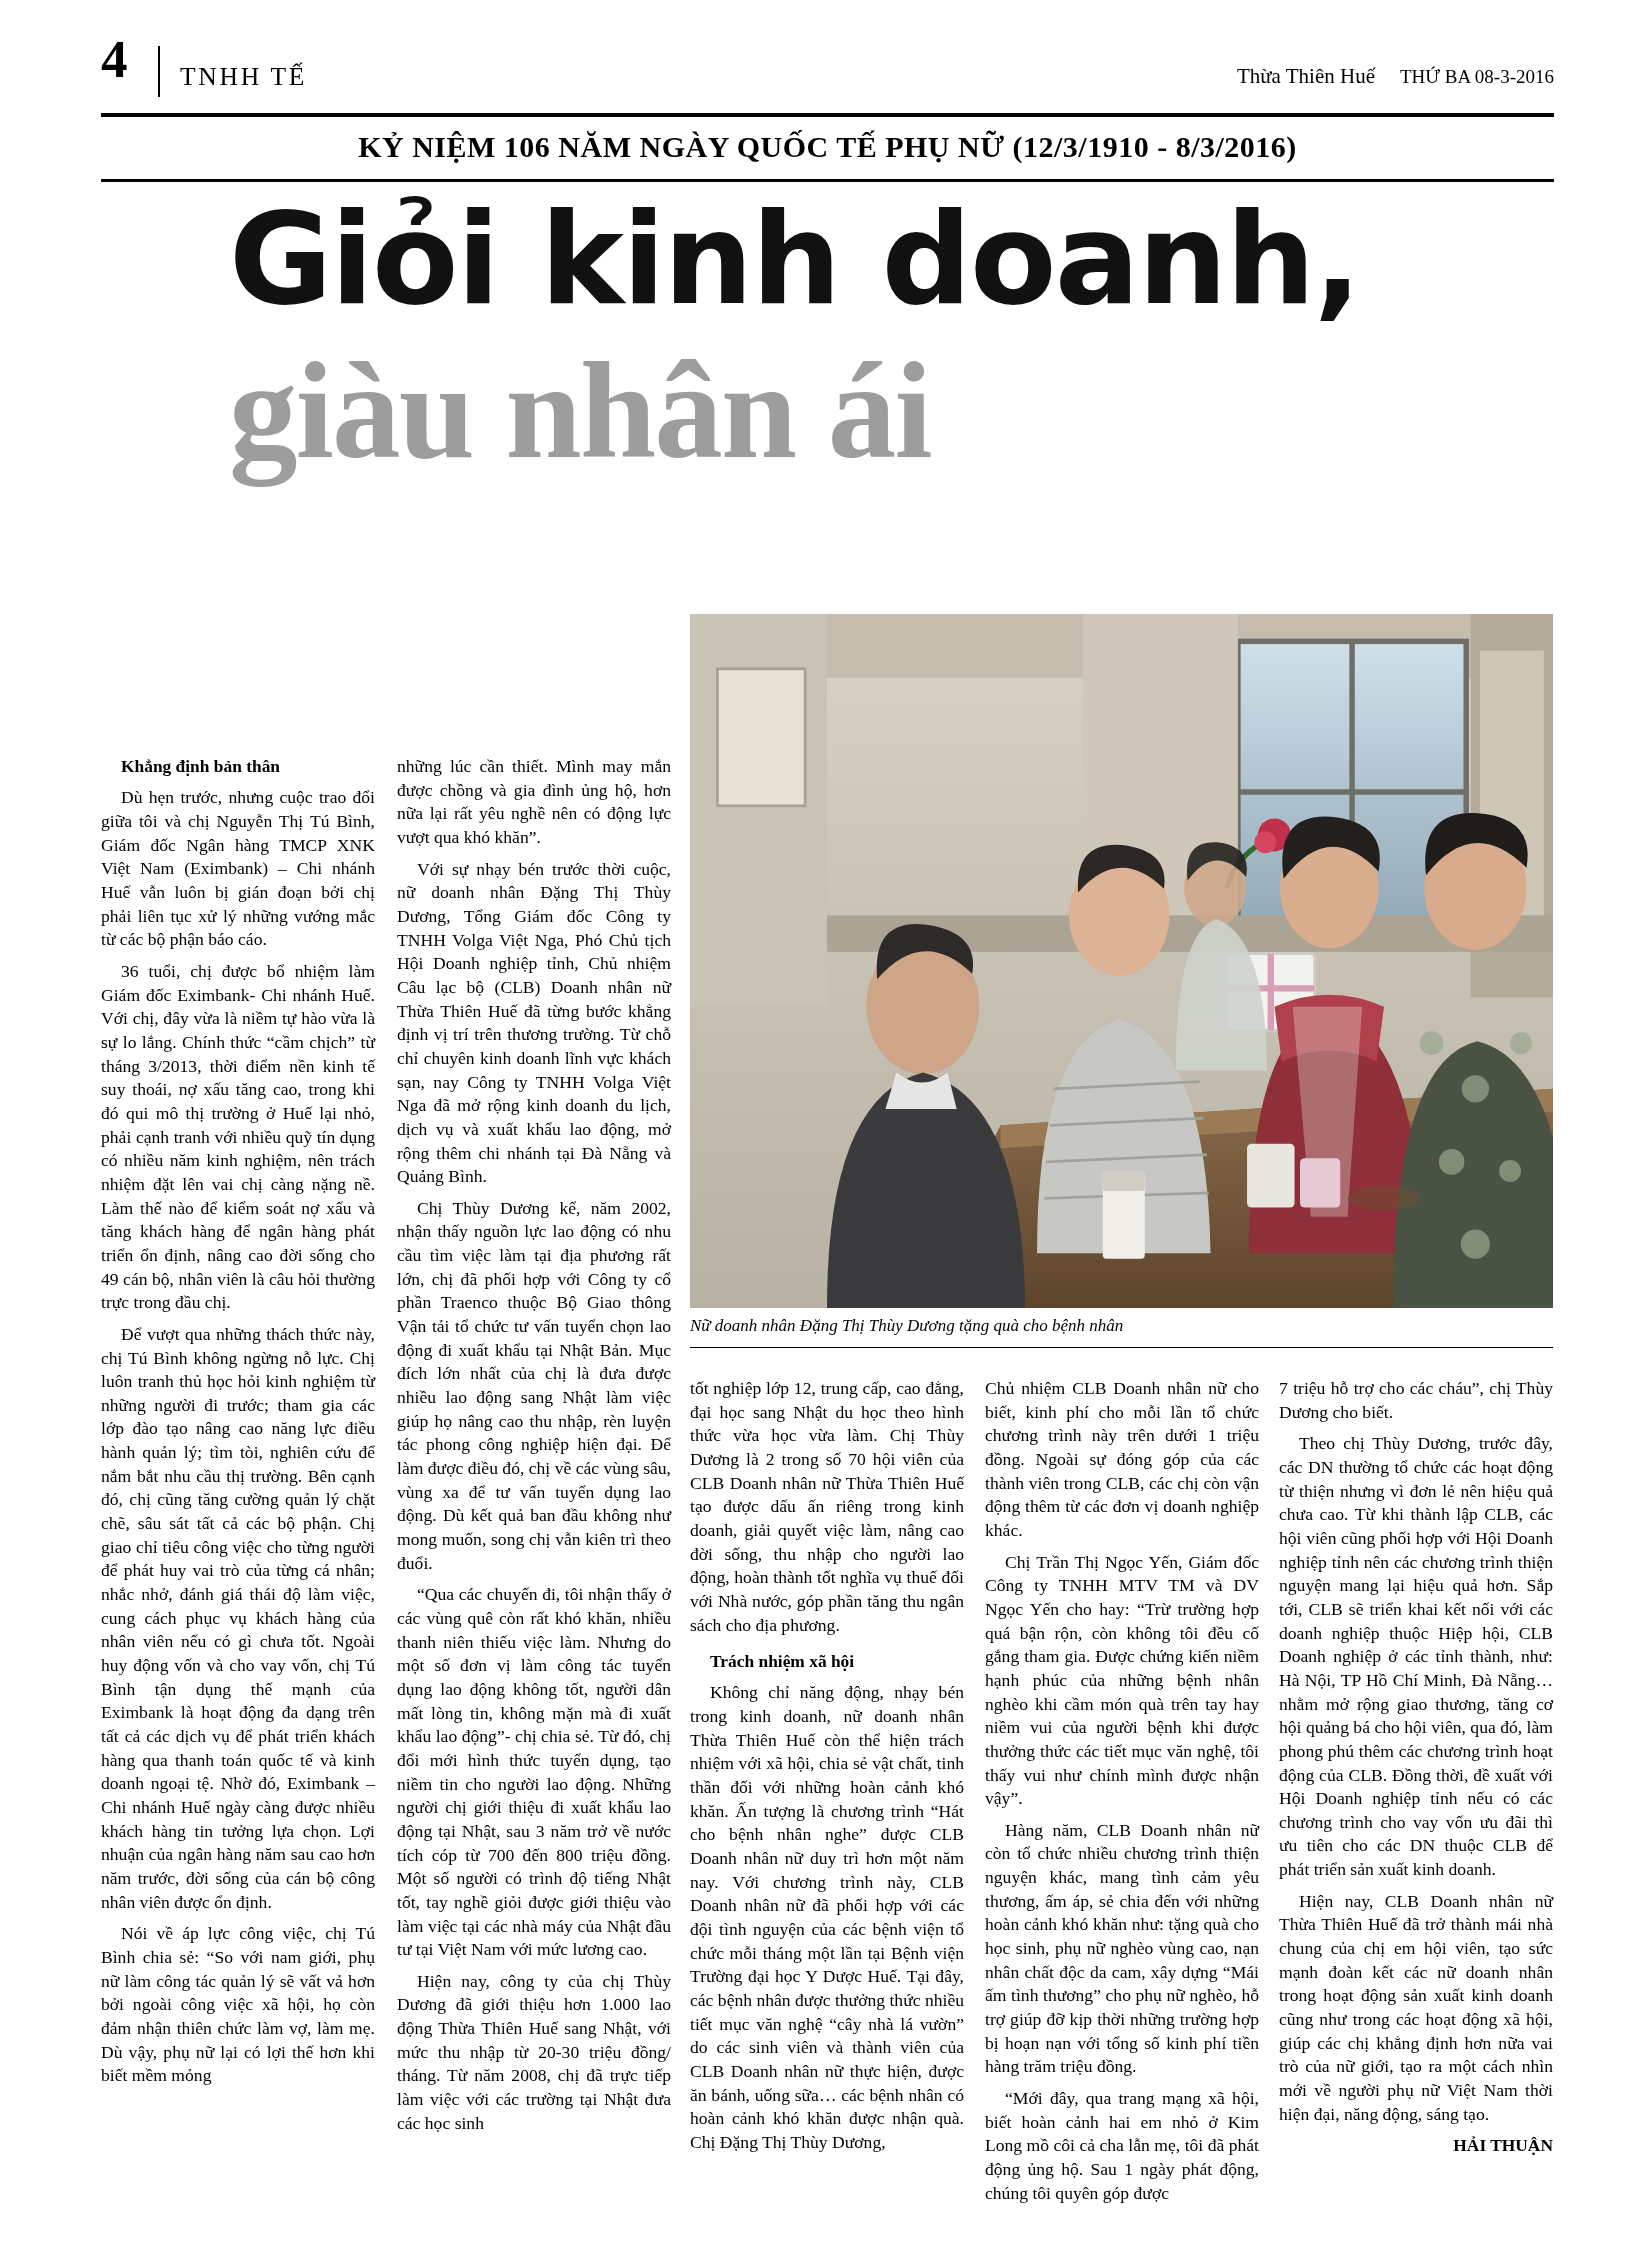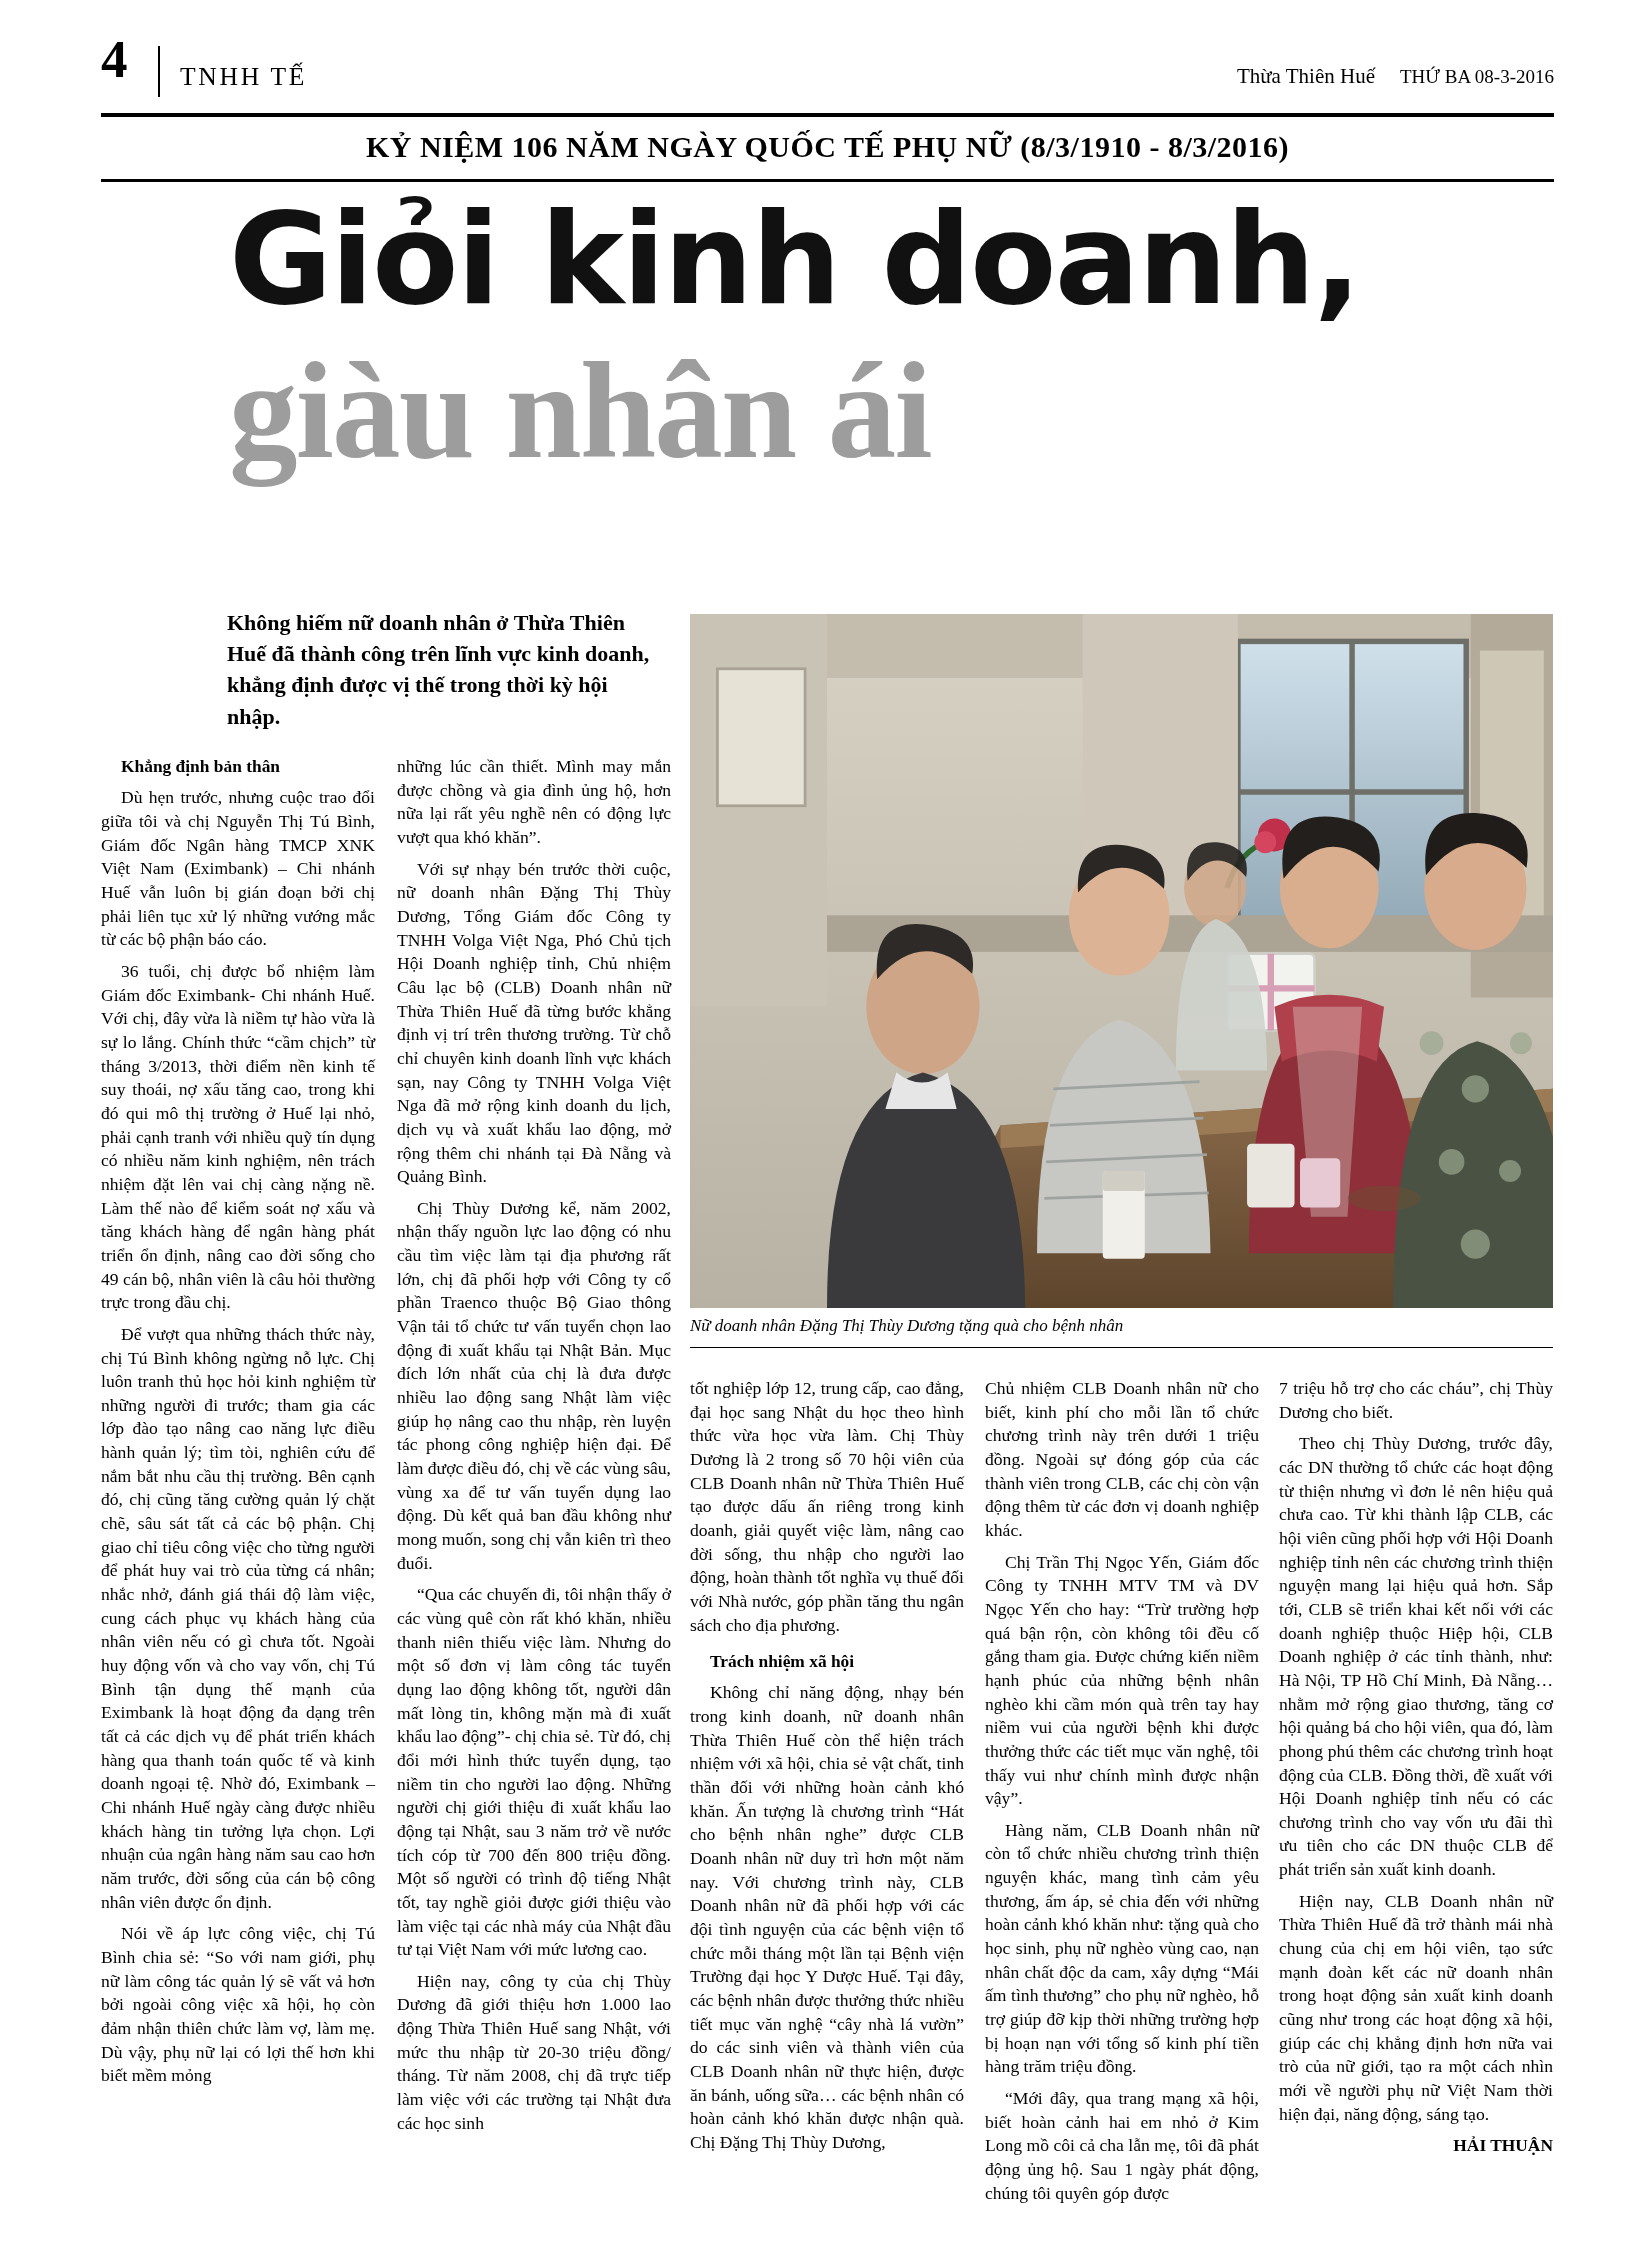--- a/index.html
+++ b/index.html
@@ -232,29 +232,28 @@
 
   <div class="masthead">
     <div class="page-number">4</div>
     <div class="masthead-rule"></div>
     <div class="section-name">TNHH TẾ</div>
     <div class="paper-name">Thừa Thiên Huế</div>
     <div class="issue-date">THỨ BA 08-3-2016</div>
   </div>
   <div class="masthead-bottom-rule"></div>
 
-  <div class="kicker">KỶ NIỆM 106 NĂM NGÀY QUỐC TẾ PHỤ NỮ (8/3/1910 - 8/3/2016)</div>
+  <div class="kicker">KỶ NIỆM 106 NĂM NGÀY QUỐC TẾ PHỤ NỮ (12/3/1910 - 8/3/2016)</div>
   <div class="kicker-rule"></div>
 
   <div class="headline-wrap">
     <div class="headline-l1">Giỏi kinh doanh,</div>
     <div class="headline-l2">giàu nhân ái</div>
   </div>
 
-  <div class="deck">Không hiếm nữ doanh nhân ở Thừa Thiên Huế đã thành công trên lĩnh vực kinh doanh, khẳng định được vị thế trong thời kỳ hội nhập.</div>
 
   <div class="photo">
     <svg width="863" height="694" viewBox="0 0 945 760" xmlns="http://www.w3.org/2000/svg" aria-label="photo">
       <defs>
         <linearGradient id="wallg" x1="0" y1="0" x2="0" y2="1">
           <stop offset="0%" stop-color="#d8d2c4"></stop>
           <stop offset="100%" stop-color="#b8b2a4"></stop>
         </linearGradient>
         <linearGradient id="wing" x1="0" y1="0" x2="0" y2="1">
           <stop offset="0%" stop-color="#cfe0ea"></stop>

